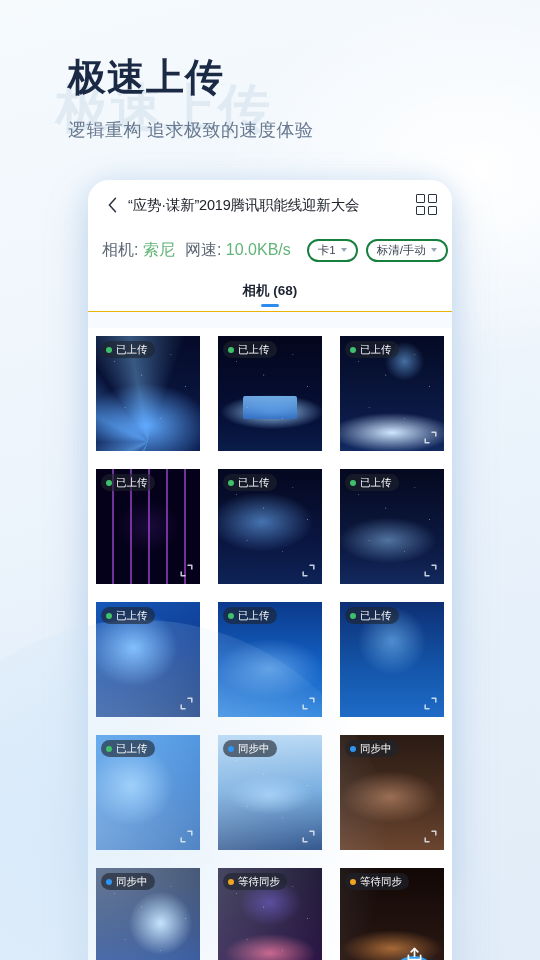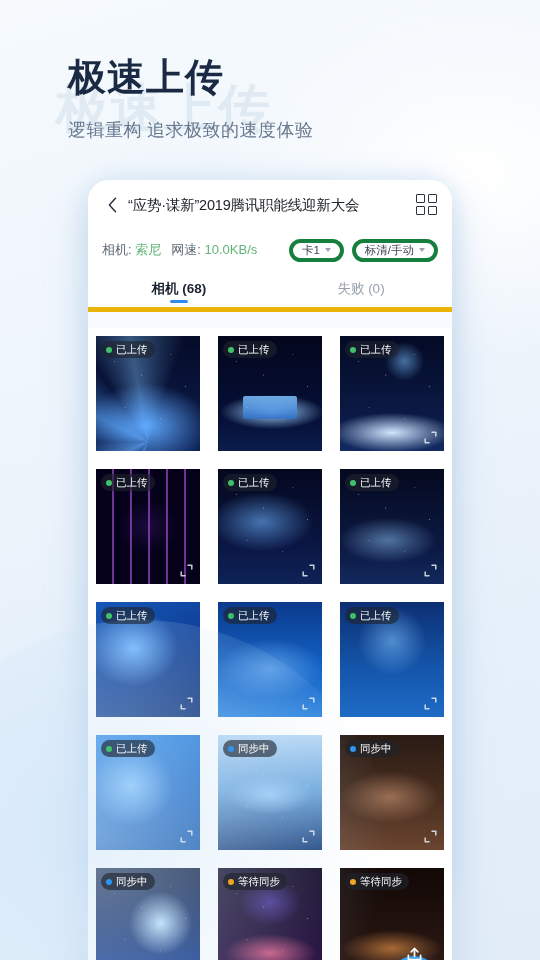--- a/index.html
+++ b/index.html
@@ -123,26 +123,26 @@
 
   
   .status-row {
     background: #ffffff;
     height: 40px;
     display: flex;
     align-items: center;
     padding: 0 14px;
     gap: 8px;
   }
-  .stat { font-size: 13px; color: #5d6775; white-space: nowrap; }
+  .stat { font-size: 16px; color: #5d6775; white-space: nowrap; }
   .stat b { font-weight: 400; color: #62b579; }
   .stat.gap { margin-left: 2px; }
   .spacer { flex: 1 1 auto; }
   .pill {
-    border: 4px solid #15803d;
+    border: 2px solid #15803d;
     border-radius: 12px;
     height: 23px;
     padding: 0 9px;
     font-size: 11.5px;
     color: #3d4554;
     display: inline-flex;
     align-items: center;
     gap: 5px;
     background: #fff;
     white-space: nowrap;
@@ -152,21 +152,21 @@
     border-left: 3.5px solid transparent;
     border-right: 3.5px solid transparent;
     border-top: 4px solid #9aa3b2;
   }
 
   
   .tabs {
     background: #fff;
     display: flex;
     height: 42px;
-    border-bottom: 5px solid #eab308;
+    border-bottom: 1px solid #eab308;
   }
   .tab {
     flex: 1 1 0;
     display: flex;
     flex-direction: column;
     align-items: center;
     justify-content: center;
     font-size: 13.5px;
     color: #98a1ae;
     position: relative;
@@ -358,23 +358,20 @@
         <span>标清/手动</span>
         <i class="caret"></i>
       </span>
     </div>
 
     <div class="tabs" id="tab-bar">
         <div class="tab active">
           <span>相机 (68)</span>
           <span class="underline"></span>
         </div>
-        <div class="tab">
-          <span>失败 (0)</span>
-        </div>
       </div>
 
     <div class="grid" id="photo-grid">
         <div class="cell">
           <div class="art a1"></div>
           <div class="sparkle"></div>
           <div class="badge">
             <span class="dot" style="background: rgb(63, 193, 107);"></span>
             <span>已上传</span>
           </div>

